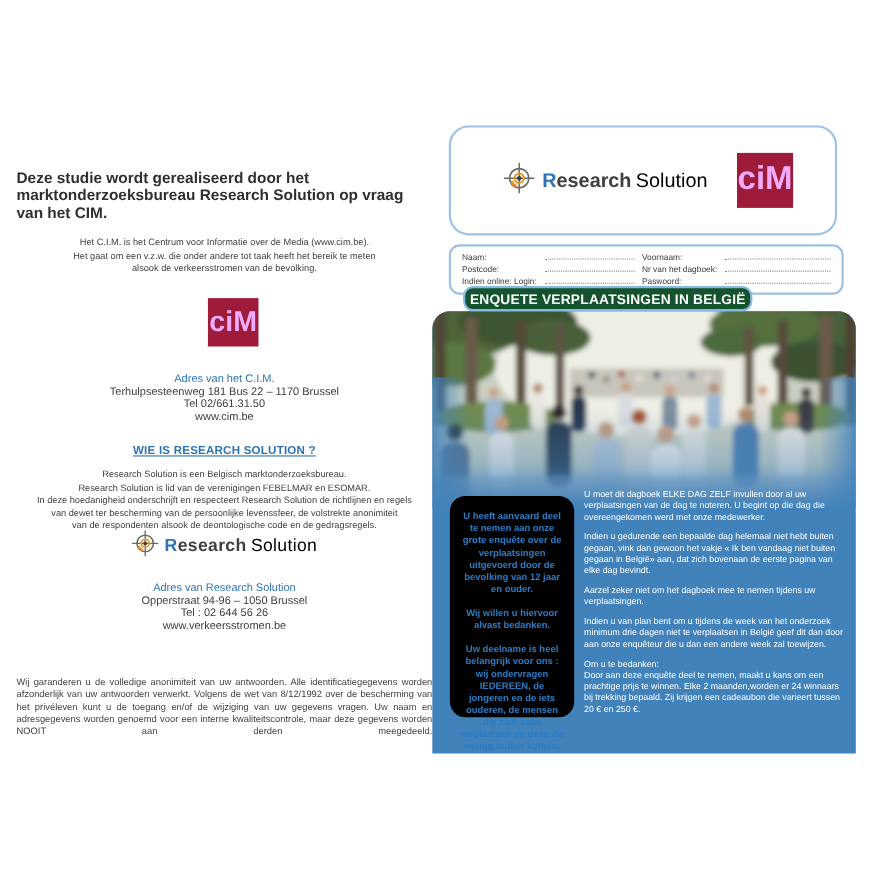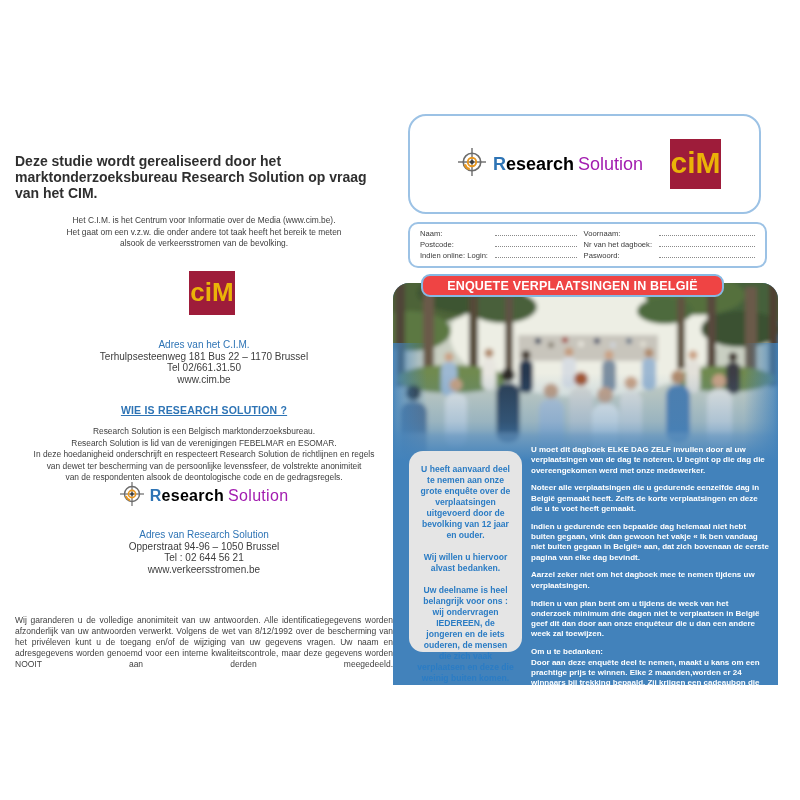--- a/index.html
+++ b/index.html
@@ -6,66 +6,66 @@
   .sheet{position:relative;width:800px;height:800px;background:#ffffff;overflow:hidden;
          font-family:"Liberation Sans",sans-serif;color:#3a3a3a;}
   .lp-intro{position:absolute;left:15px;top:153px;width:378px;font-size:14px;font-weight:bold;color:#2f2f2f;}
   .sec-heading{position:absolute;left:15px;width:378px;text-align:center;font-size:10.5px;font-weight:bold;
                color:#2e74b5;text-decoration:underline;letter-spacing:.2px;}
   .h-cim{top:196px;}
   .h-rs{top:404px;}
   .centered-lines{position:absolute;left:15px;width:378px;text-align:center;font-size:8.4px;line-height:11.5px;color:#3d3d3d;}
   .cim-lines{top:215px;}
   .rs-lines{top:426px;}
-  .cim-logo{display:inline-block;background:#9e1c3a;color:#eab308;font-weight:bold;
+  .cim-logo{display:inline-block;background:#9e1c3a;color:#f0abfc;font-weight:bold;
             text-align:center;letter-spacing:0;}
   .cim-logo-left{position:absolute;left:189px;top:271px;width:46px;height:44px;font-size:26px;line-height:42px;}
   .addr{position:absolute;left:15px;width:378px;text-align:center;font-size:10px;line-height:11.5px;color:#3d3d3d;margin-top:20px;}
   .addr-cim{top:319px;}
   .addr-rs{top:509px;}
   .addr-label{color:#2e74b5;}
   .rs-logo-row{position:absolute;left:15px;top:482px;width:378px;display:flex;align-items:center;justify-content:center;gap:6px;}
   .rs-logo-row .rs-name{font-size:16px;letter-spacing:.3px;}
   .rs-r{color:#2e74b5;font-weight:bold;}
-  .rs-rest{color:#000000;font-weight:bold;}
-  .rs-sol{color:#a21caf;font-weight:normal;margin-left:4px;}
+  .rs-rest{color:#404040;font-weight:bold;}
+  .rs-sol{color:#000000;font-weight:normal;margin-left:4px;}
   .lp-privacy{position:absolute;left:15px;top:615px;width:378px;font-size:8.5px;line-height:11px;
               text-align:justify;color:#3f3f3f;}
   .lp-privacy::after{content:"";display:inline-block;width:100%;}
 
   
   .header-card{position:absolute;left:408px;top:114px;width:349px;height:96px;background:#fff;
                border:2px solid #9cc2e5;border-radius:18px;display:flex;align-items:center;}
   .header-card .rs-logo-row2{display:flex;align-items:center;gap:7px;margin-left:48px;}
   .header-card .rs-name{font-size:18px;}
   .cim-logo-header{margin-left:auto;margin-right:38px;width:51px;height:50px;font-size:30px;line-height:48px;}
 
   .form-box{position:absolute;left:408px;top:222px;width:359px;height:46px;background:#fff;
             border:2px solid #9cc2e5;border-radius:10px;box-sizing:border-box;
             display:grid;grid-template-columns:auto 1fr auto 96px;column-gap:7px;
             padding:4px 10px 5px 10px;align-items:end;font-size:7.6px;color:#3a3a3a;}
   .form-box .flabel{white-space:nowrap;padding-bottom:1px;}
   .dots{border-bottom:1px dotted #8a8a8a;height:1px;margin-bottom:3px;}
 
-  .banner{position:absolute;left:421px;top:274px;width:303px;height:23px;background:#ef4444;
+  .banner{position:absolute;left:421px;top:260px;width:263px;height:23px;background:#14532d;
           border:2px solid #86b9e3;border-radius:9px;box-sizing:border-box;z-index:5;
           display:flex;align-items:center;justify-content:center;color:#fff;font-weight:bold;
           font-size:12.5px;letter-spacing:.2px;}
 
   .rp-body{position:absolute;left:393px;top:283px;width:385px;height:402px;background:#4282bb;
            border-radius:16px 16px 0 0;overflow:hidden;}
   .photo{position:absolute;left:0;top:0;width:385px;height:178px;}
 
-  .thanks-box{position:absolute;left:16px;top:168px;width:113px;height:201px;background:#e5e5e5;
+  .thanks-box{position:absolute;left:16px;top:168px;width:113px;height:201px;background:#000000;
               border-radius:14px;box-sizing:border-box;padding:13px 8px;
               color:#2b7cc4;font-weight:bold;font-size:8.6px;line-height:11px;text-align:center;}
   .thanks-box p{margin:0 0 11px 0;}
   .thanks-box p:last-child{margin-bottom:0;}
 
-  .instructions{position:absolute;left:138px;top:162px;width:238px;color:#fff;font-weight:bold;
+  .instructions{position:absolute;left:138px;top:162px;width:238px;color:#fff;font-weight:normal;
                 font-size:8px;line-height:10.3px;}
   .instructions p{margin:0 0 7.5px 0;}
   .instructions .thanks-head{margin-bottom:0;}
 </style>
 </head>
 <body>
 
 <div class="sheet">
 
   <div class="lp-intro">Deze studie wordt gerealiseerd door het marktonderzoeksbureau Research Solution op vraag van het CIM.</div>
@@ -106,21 +106,21 @@
       </svg>
     </span>
     <span class="rs-name">
       <span class="rs-r">R</span><span class="rs-rest">esearch</span><span class="rs-sol">Solution</span>
     </span>
   </div>
 
   <div class="addr addr-rs">
     <div class="addr-label">Adres van Research Solution</div>
     <div>Opperstraat 94-96 – 1050 Brussel</div>
-    <div>Tel : 02 644 56 21</div>
+    <div>Tel : 02 644 56 26</div>
     <div>www.verkeersstromen.be</div>
   </div>
 
   <div class="lp-privacy">Wij garanderen u de volledige anonimiteit van uw antwoorden. Alle identificatiegegevens worden afzonderlijk van uw antwoorden verwerkt. Volgens de wet van 8/12/1992 over de bescherming van het privéleven kunt u de toegang en/of de wijziging van uw gegevens vragen. Uw naam en adresgegevens worden genoemd voor een interne kwaliteitscontrole, maar deze gegevens worden NOOIT aan derden meegedeeld.</div>
 
   <div class="header-card">
     <div class="rs-logo-row2">
       <span>
         <svg width="28" height="28" viewBox="0 0 24 24">
           <line x1="12" y1="0" x2="12" y2="24" stroke="#6b6b6b" stroke-width="1.2"></line>
@@ -291,21 +291,20 @@
     </svg>
 
     <div class="thanks-box">
       <p>U heeft aanvaard deel te nemen aan onze grote enquête over de verplaatsingen uitgevoerd door de bevolking van 12 jaar en ouder.</p>
       <p>Wij willen u hiervoor alvast bedanken.</p>
       <p>Uw deelname is heel belangrijk voor ons : wij ondervragen IEDEREEN, de jongeren en de iets ouderen, de mensen die zich vaak verplaatsen en deze die weinig buiten komen.</p>
     </div>
 
     <div class="instructions">
       <p>U moet dit dagboek ELKE DAG ZELF invullen door al uw verplaatsingen van de dag te noteren. U begint op die dag die overeengekomen werd met onze medewerker.</p>
-      <p>Noteer alle verplaatsingen die u gedurende eenzelfde dag in België gemaakt heeft. Zelfs de korte verplaatsingen en deze die u te voet heeft gemaakt.</p>
       <p>Indien u gedurende een bepaalde dag helemaal niet hebt buiten gegaan, vink dan gewoon het vakje « Ik ben vandaag niet buiten gegaan in België» aan, dat zich bovenaan de eerste pagina van elke dag bevindt.</p>
       <p>Aarzel zeker niet om het dagboek mee te nemen tijdens uw verplaatsingen.</p>
       <p>Indien u van plan bent om u tijdens de week van het onderzoek  minimum drie dagen niet te verplaatsen in België geef dit dan door aan onze enquêteur die u dan een andere week zal toewijzen.</p>
       <p class="thanks-head">Om u te bedanken:</p>
       <p>Door aan deze enquête deel te nemen, maakt u kans om een prachtige prijs te winnen. Elke 2 maanden,worden er 24 winnaars bij trekking bepaald. Zij krijgen een cadeaubon die varieert tussen 20 € en 250 €.</p>
     </div>
   </div>
 
 </div>
 

